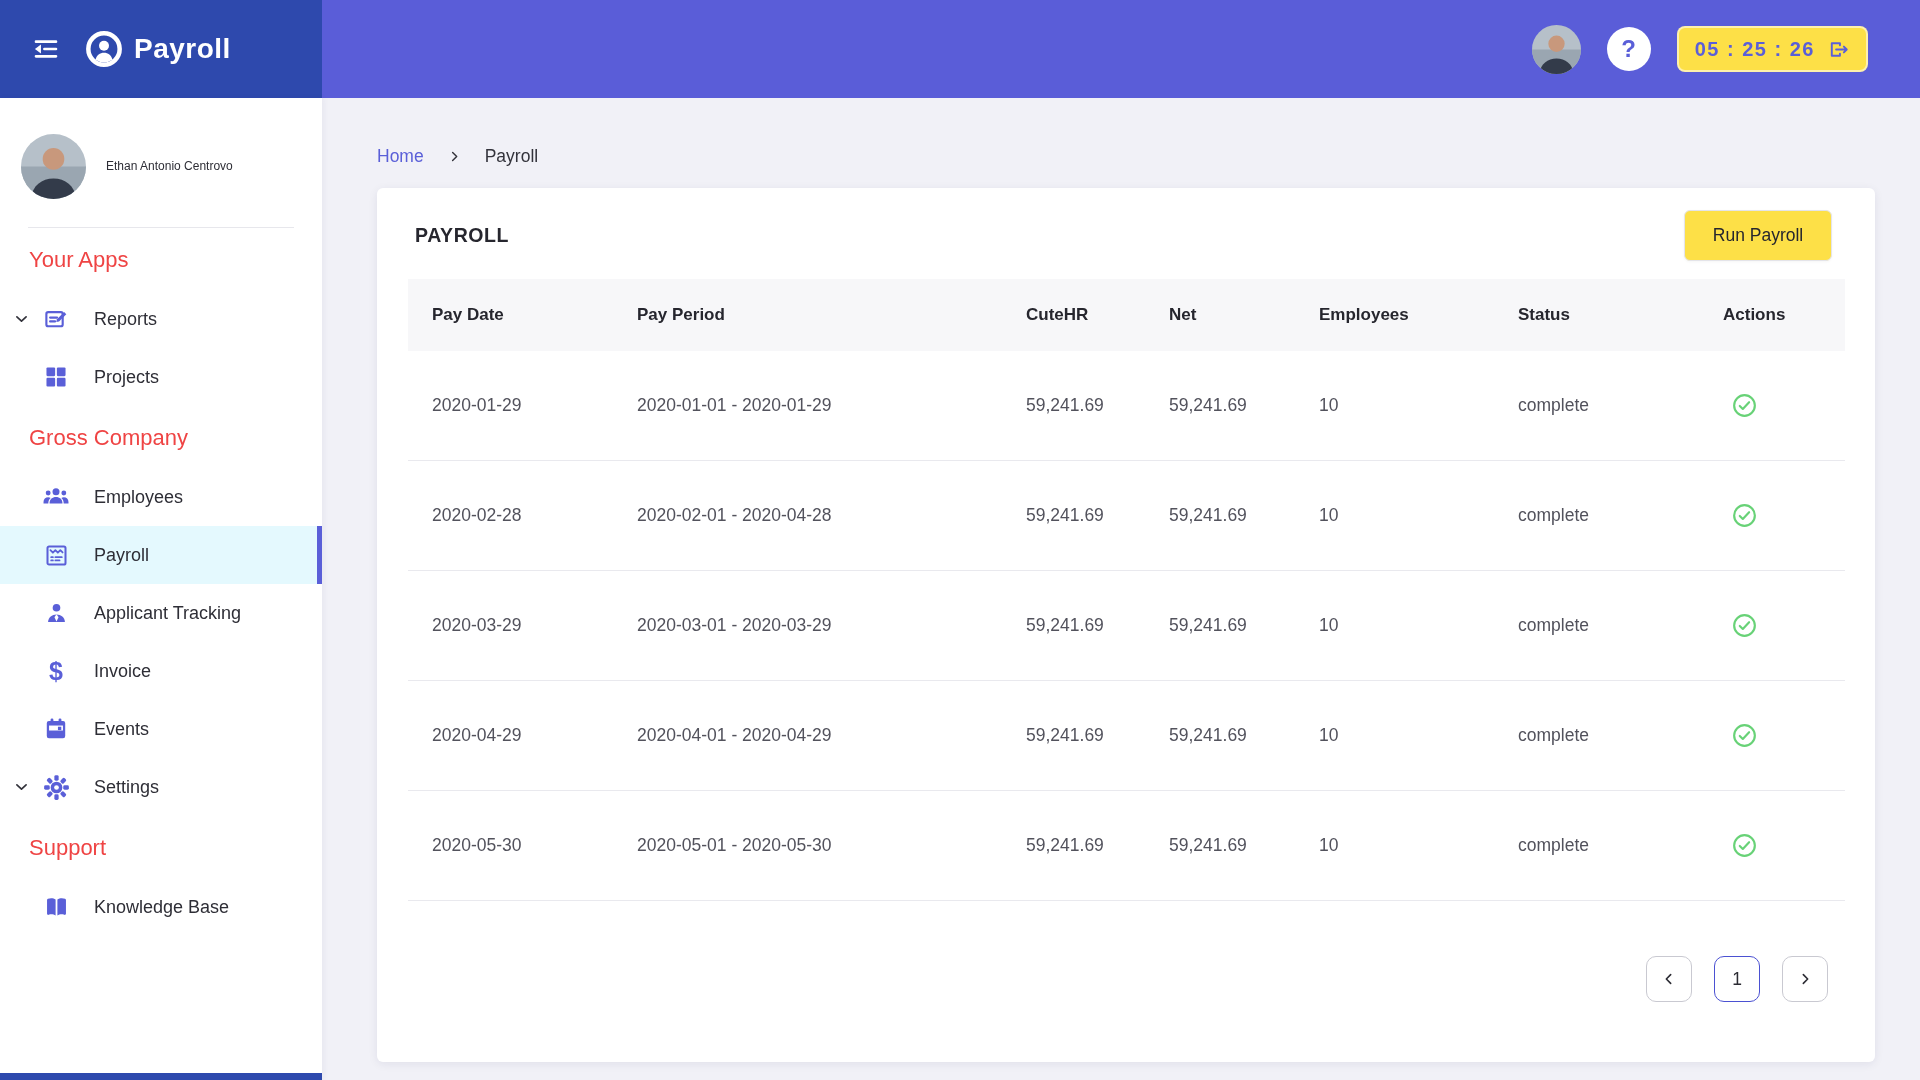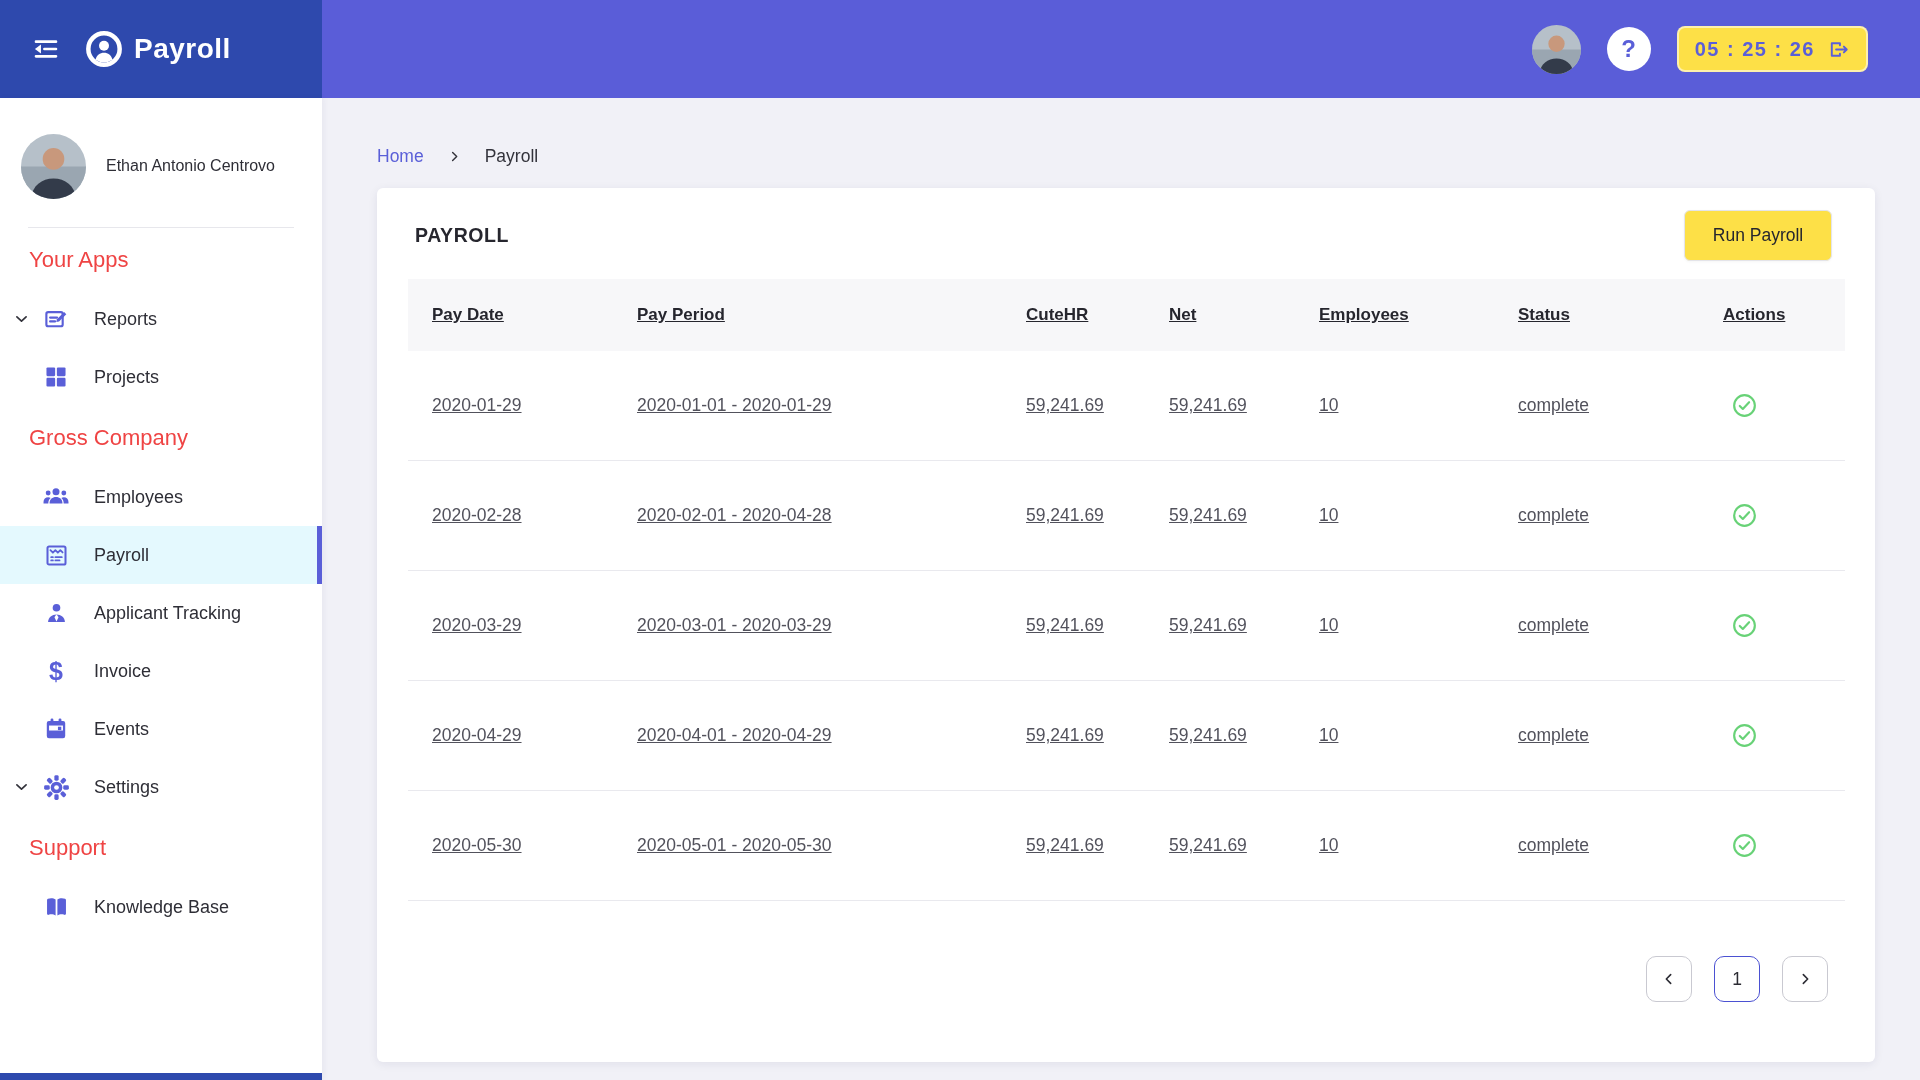--- a/index.html
+++ b/index.html
@@ -15,21 +15,21 @@
   .topbar-rest { flex:1; background:#5a5dd8; display:flex; align-items:center; justify-content:flex-end; gap:26px; padding-right:52px; }
   .avatar { border-radius:50%; overflow:hidden; flex:none; }
   .avatar svg { display:block; }
   .help-btn { width:44px; height:44px; border-radius:50%; background:#fff; border:none; color:#5a5fd8; font-size:24px; font-weight:bold; display:flex; align-items:center; justify-content:center; cursor:pointer; }
   .timer-badge { height:46px; min-width:182px; background:#fde047; border:2px solid rgba(255,255,255,.55); border-radius:8px; display:flex; align-items:center; justify-content:center; gap:12px; padding:0 16px; cursor:pointer; }
   .timer-text { color:#5a5fd8; font-size:20px; font-weight:bold; letter-spacing:1.5px; }
 
   
   .sidebar { position:absolute; top:98px; left:0; bottom:0; width:322px; background:#fff; box-shadow:2px 0 6px rgba(40,40,90,.05); }
   .user-block { display:flex; align-items:center; gap:20px; padding:36px 20px 28px 21px; }
-  .user-name { font-size:16px; line-height:1.4; color:#2e2e36; width:190px; }
+  .user-name { font-size:12px; line-height:1.4; color:#2e2e36; width:190px; }
   .sidebar-divider { height:1px; background:#e7e7ec; margin:0 28px; }
   .section-title { font-size:22px; color:#ef4444; padding:19px 12px 17px 29px; }
   .nav-item { position:relative; height:58px; display:flex; align-items:center; padding-left:40px; cursor:pointer; }
   .nav-item .expand-chevron { position:absolute; left:13px; top:50%; transform:translateY(-50%); display:flex; }
   .nav-icon { width:32px; display:flex; justify-content:center; margin-right:22px; flex:none; }
   .nav-label { font-size:18px; color:#2e2e36; }
   .nav-item.selected { background:#e4f9fe; border-right:5px solid #5a5fd8; }
   .dollar-glyph { color:#5a5fd8; font-size:25px; font-weight:bold; line-height:1; }
   .sidebar-bottom-strip { position:absolute; left:0; right:0; bottom:0; height:7px; background:#2e49ad; }
 
@@ -38,21 +38,21 @@
   .breadcrumb { display:flex; align-items:center; gap:23px; padding:48px 0 0 55px; font-size:17.5px; }
   .breadcrumb-home { color:#5a5fd8; cursor:pointer; text-decoration:none; }
   .breadcrumb-current { color:#33333b; }
 
   .card { position:absolute; left:55px; top:90px; width:1498px; height:874px; background:#fff; border-radius:6px; box-shadow:0 2px 10px rgba(30,30,80,.08); }
   .card-header { display:flex; align-items:center; justify-content:space-between; padding:22px 43px 18px 38px; }
   .card-title { font-size:19.5px; font-weight:bold; letter-spacing:.6px; color:#26262e; }
   .run-payroll-btn { width:148px; height:51px; background:#fde047; border:1px solid #e4e4e9; border-radius:6px; font-size:17.5px; color:#26262e; cursor:pointer; box-shadow:0 1px 3px rgba(0,0,0,.04); font-family:inherit; }
 
   .table { margin:0 31px; width:1437px; }
-  .t-row { display:grid; grid-template-columns:229px 389px 143px 150px 199px 205px 1fr; align-items:center;text-decoration:underline; }
+  .t-row { display:grid; grid-template-columns:229px 389px 143px 150px 199px 205px 1fr; align-items:center; }
   .t-head { height:72px; background:#f7f7f9; font-weight:bold; font-size:17px; color:#26262e; }
   .t-body-row { height:110px; border-bottom:1px solid #e9e9ee; font-size:17.5px; color:#52525c; }
   .t-cell-first { padding-left:24px; }
   .action-cell { display:flex; padding-left:8px; }
   .check-btn { background:none; border:none; cursor:pointer; display:flex; padding:0; }
 
   .pagination { position:absolute; right:47px; bottom:60px; display:flex; gap:22px; }
   .page-btn { width:46px; height:46px; border-radius:10px; background:#fff; border:1px solid #c9c9d1; display:flex; align-items:center; justify-content:center; cursor:pointer; font-size:17.5px; color:#2b2b33; font-family:inherit; }
   .page-btn.active { border:1px solid #4b51d2; }
 </style>

